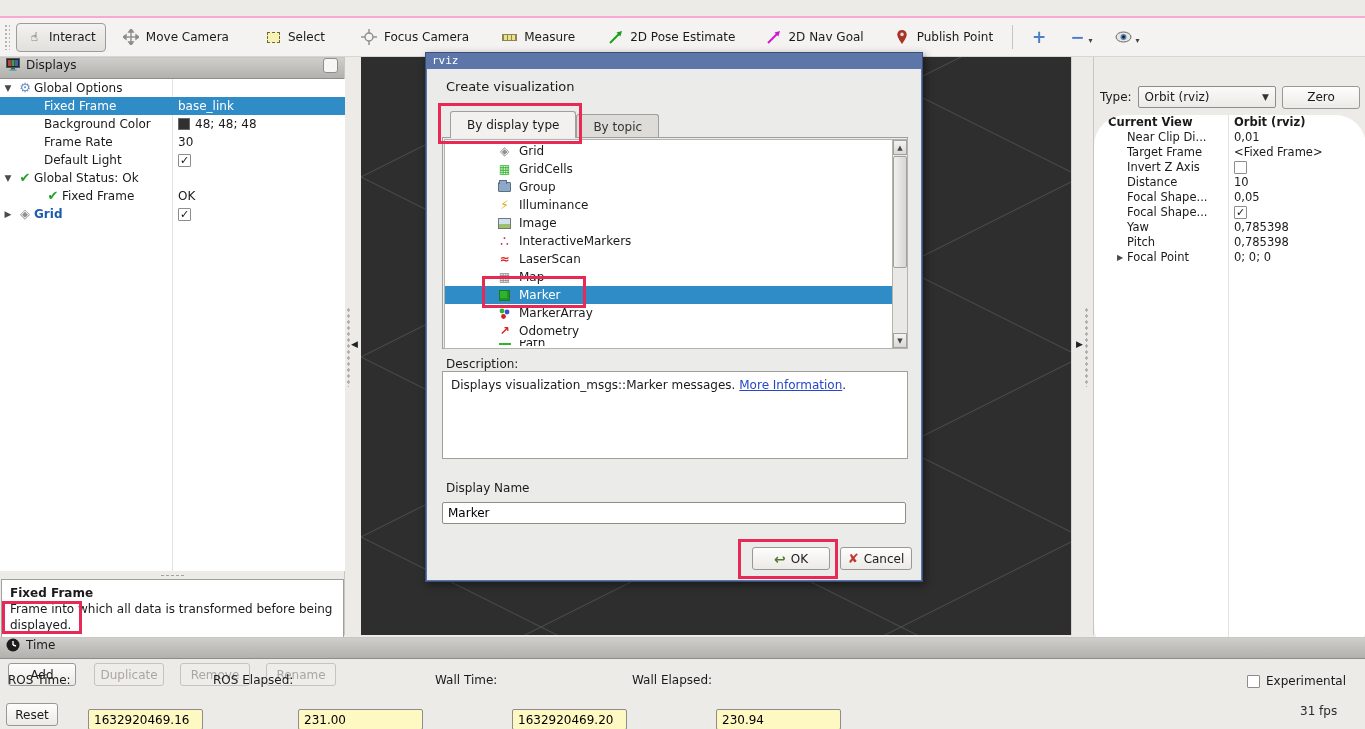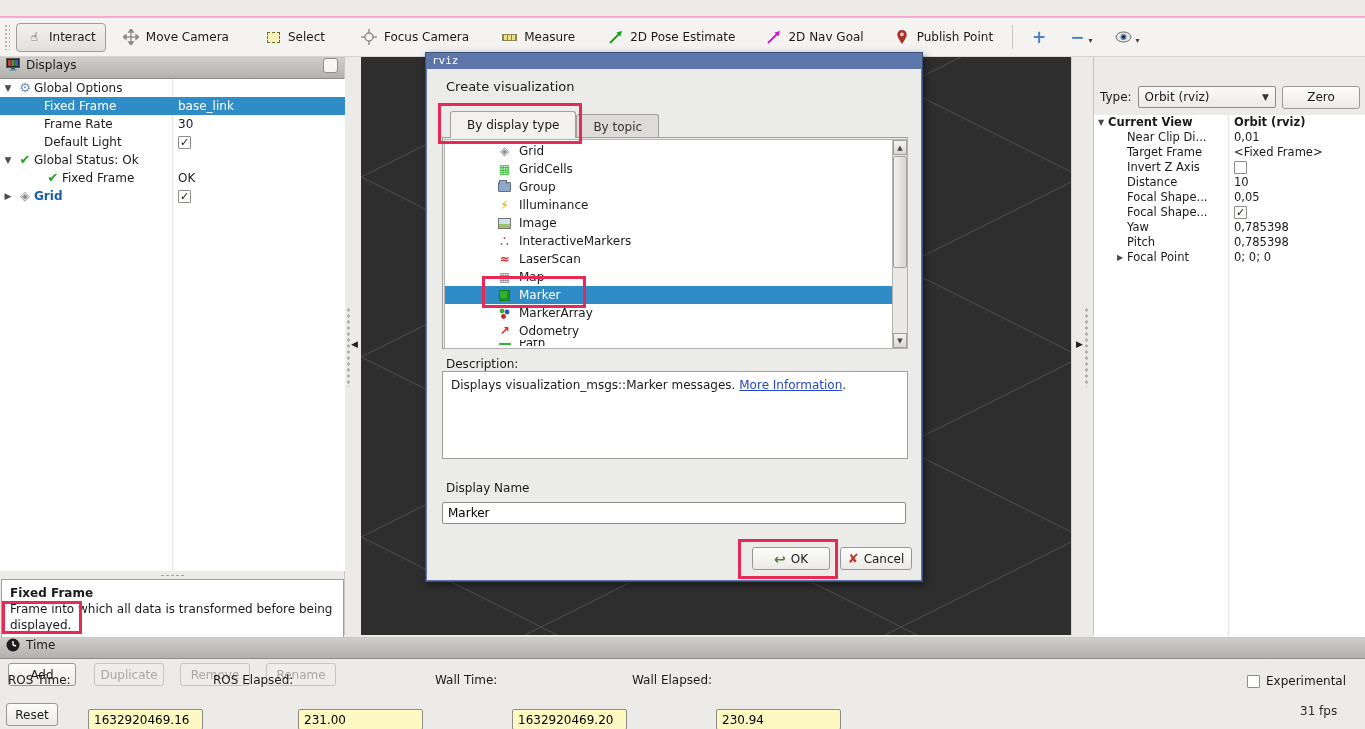--- a/index.html
+++ b/index.html
@@ -66,21 +66,21 @@
   #lsplit { left:345px; top:57px; width:16px; height:578px; background:#edebe8; }
   #rsplit { left:1071px; top:57px; width:22px; height:578px; background:#edebe8; border-left:1px solid #d5d3cf; }
   .coll-arrow { position:absolute; top:282px; font-size:9px; color:#222; }
   .vdots { position:absolute; top:250px; width:3px; height:80px; background:radial-gradient(#b0aeaa 1px, transparent 1.2px); background-size:3px 6px; }
   
   #views { left:1093px; top:57px; width:272px; height:578px; background:#edebe8; border-left:1px solid #c8c6c2; }
   #vtype { position:absolute; left:0; top:24px; width:272px; height:32px; display:flex; align-items:center; gap:6px; padding:0 6px; }
   .combo { flex:1; height:22px; background:linear-gradient(#fbfaf9,#eceae6); border:1px solid #8f8d89; border-radius:2px;
            display:flex; align-items:center; padding:0 6px; }
   .combo .arr { margin-left:auto; font-size:9px; color:#333; }
-  #vtree { position:absolute; left:0; top:58px; width:272px; height:542px; background:#fff; overflow:hidden; }
+  #vtree { position:absolute; left:0; top:58px; width:272px; height:542px; background:#fff; overflow:hidden;border-radius:31px; }
   #vtree .vdiv { left:134px; }
   .vrow { display:flex; height:15px; line-height:15px; align-items:center; font-size:11.5px; }
   .vrow .c1 { width:134px; display:flex; align-items:center; overflow:hidden; }
   .vrow .c2 { flex:1; padding-left:6px; display:flex; align-items:center; overflow:hidden; }
   .vrow .exp { width:14px; font-size:8px; }
   .vsp { width:33px; flex:none; }
   #vbtns { position:absolute; left:0; top:551px; width:272px; display:flex; gap:9px; padding-left:9px; }
   
   #dialog { left:425px; top:52px; width:498px; height:530px; background:#ebebe9; border:1px solid #3c4f7c;
             box-shadow:0 0 0 1px #5d76a9 inset, 2px 3px 8px rgba(0,0,0,.45); z-index:40; }
@@ -271,20 +271,31 @@
       <div class="c1">
           <span class="sp16"></span>
           <span class="sp28"></span>
         <span>Fixed Frame</span>
         </div>
       <div class="c2">
           <span>base_link</span>
         </div>
     </div>
 
+    <div class="trow">
+      <div class="c1">
+          <span class="sp16"></span>
+          <span class="sp28"></span>
+        <span>Background Color</span>
+        </div>
+      <div class="c2">
+          <span class="swatch"></span>
+        <span>48; 48; 48</span>
+        </div>
+    </div>
 
     <div class="trow">
       <div class="c1">
           <span class="sp16"></span>
           <span class="sp28"></span>
         <span>Frame Rate</span>
         </div>
       <div class="c2">
           <span>30</span>
         </div>

